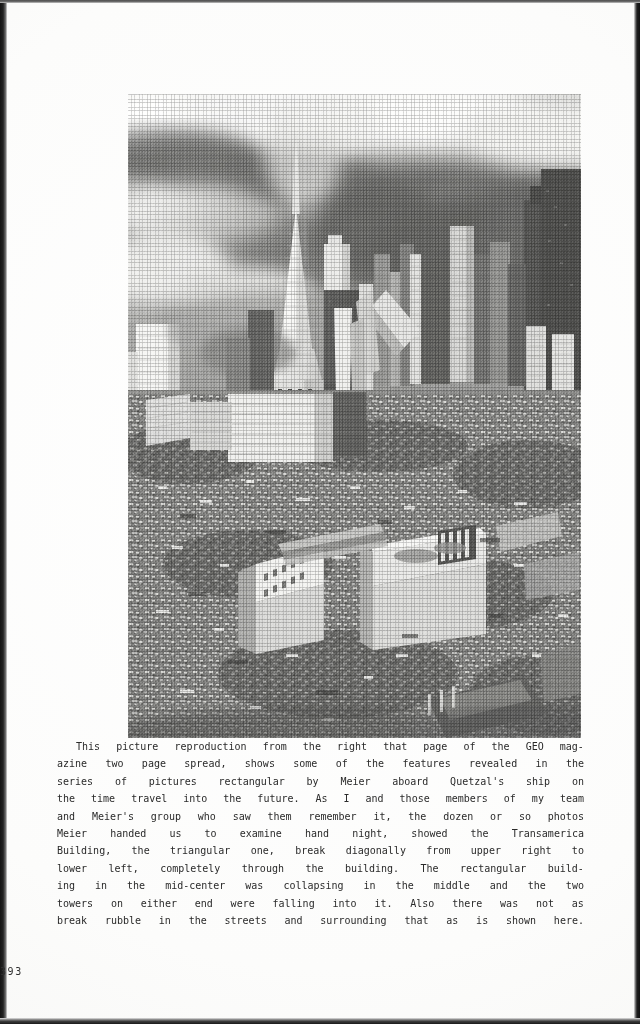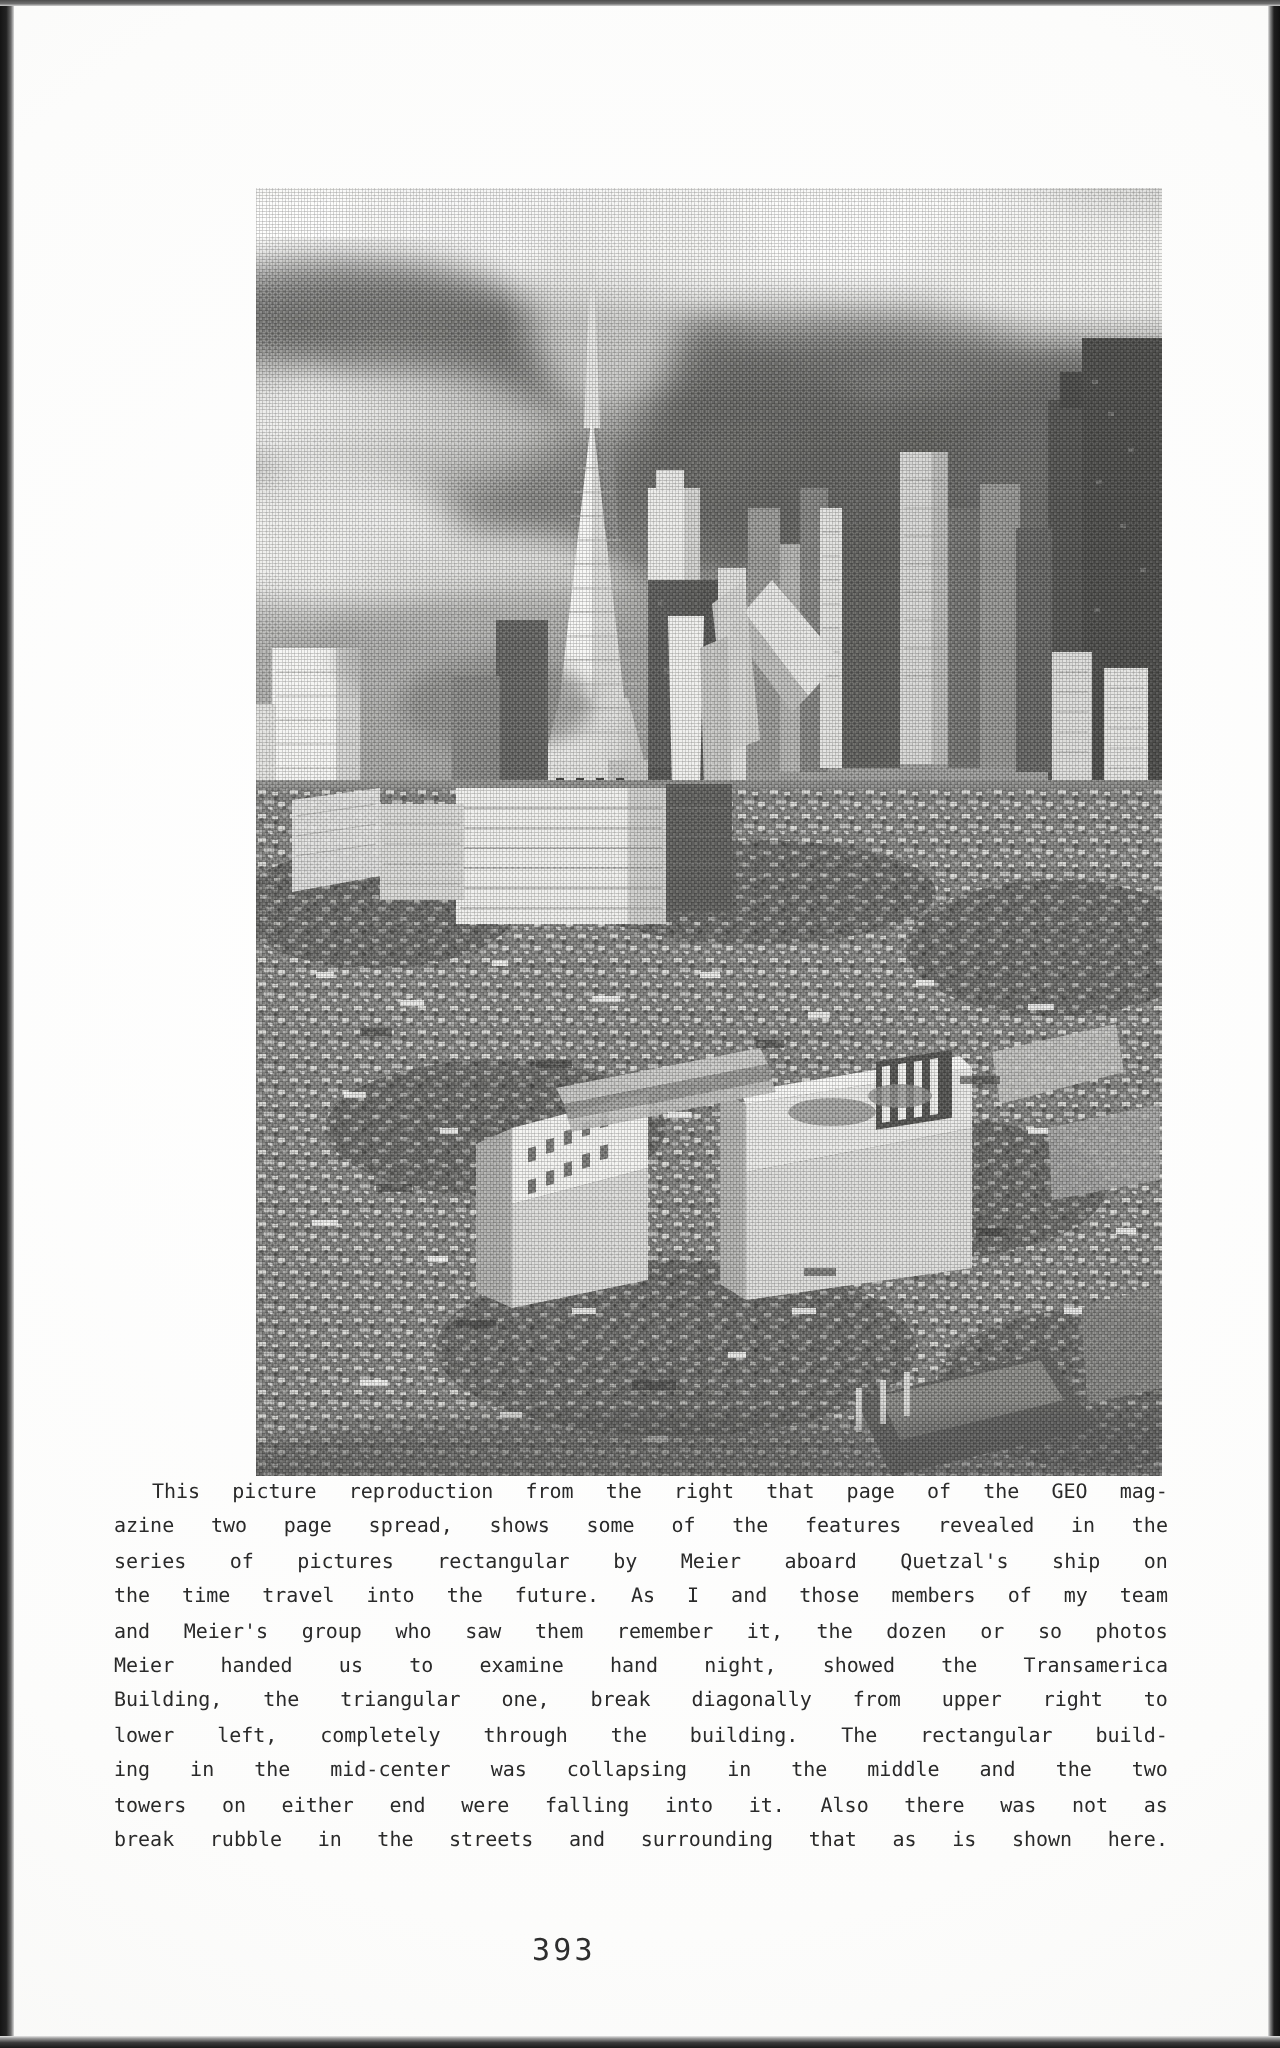--- a/index.html
+++ b/index.html
@@ -96,23 +96,23 @@
     letter-spacing: 0;
   }
   .cap-line > span { display: inline-block; }
 
   
   #page-number {
     position: absolute;
     left: 0;
     top: 966px;
     width: 564px;
-    text-align: center;
+    text-align: left;
     font-family: "DejaVu Sans Mono", "Liberation Mono", monospace;
-    font-size: 15px;
+    font-size: 10px;
     color: #2e2e2e;
     letter-spacing: 1.6px;
   }
 </style>
 </head>
 <body>
 
 <div id="page-scan">
 
   <div id="paper"></div>

